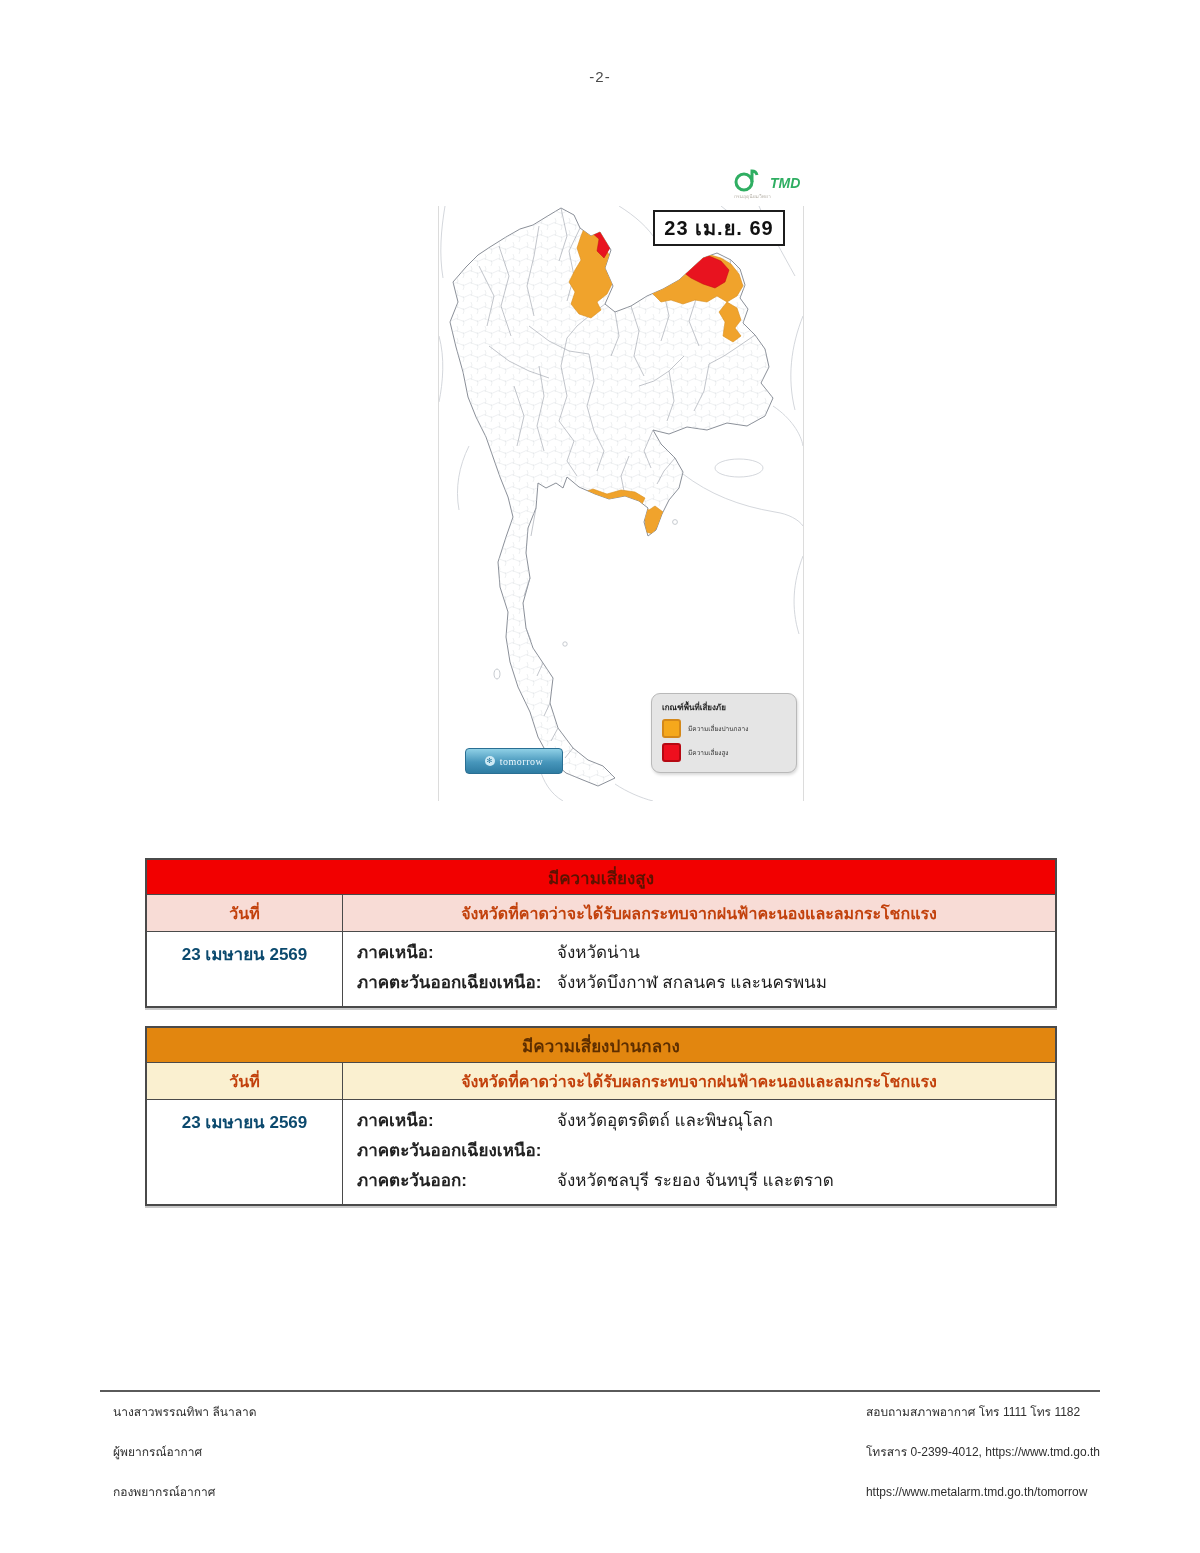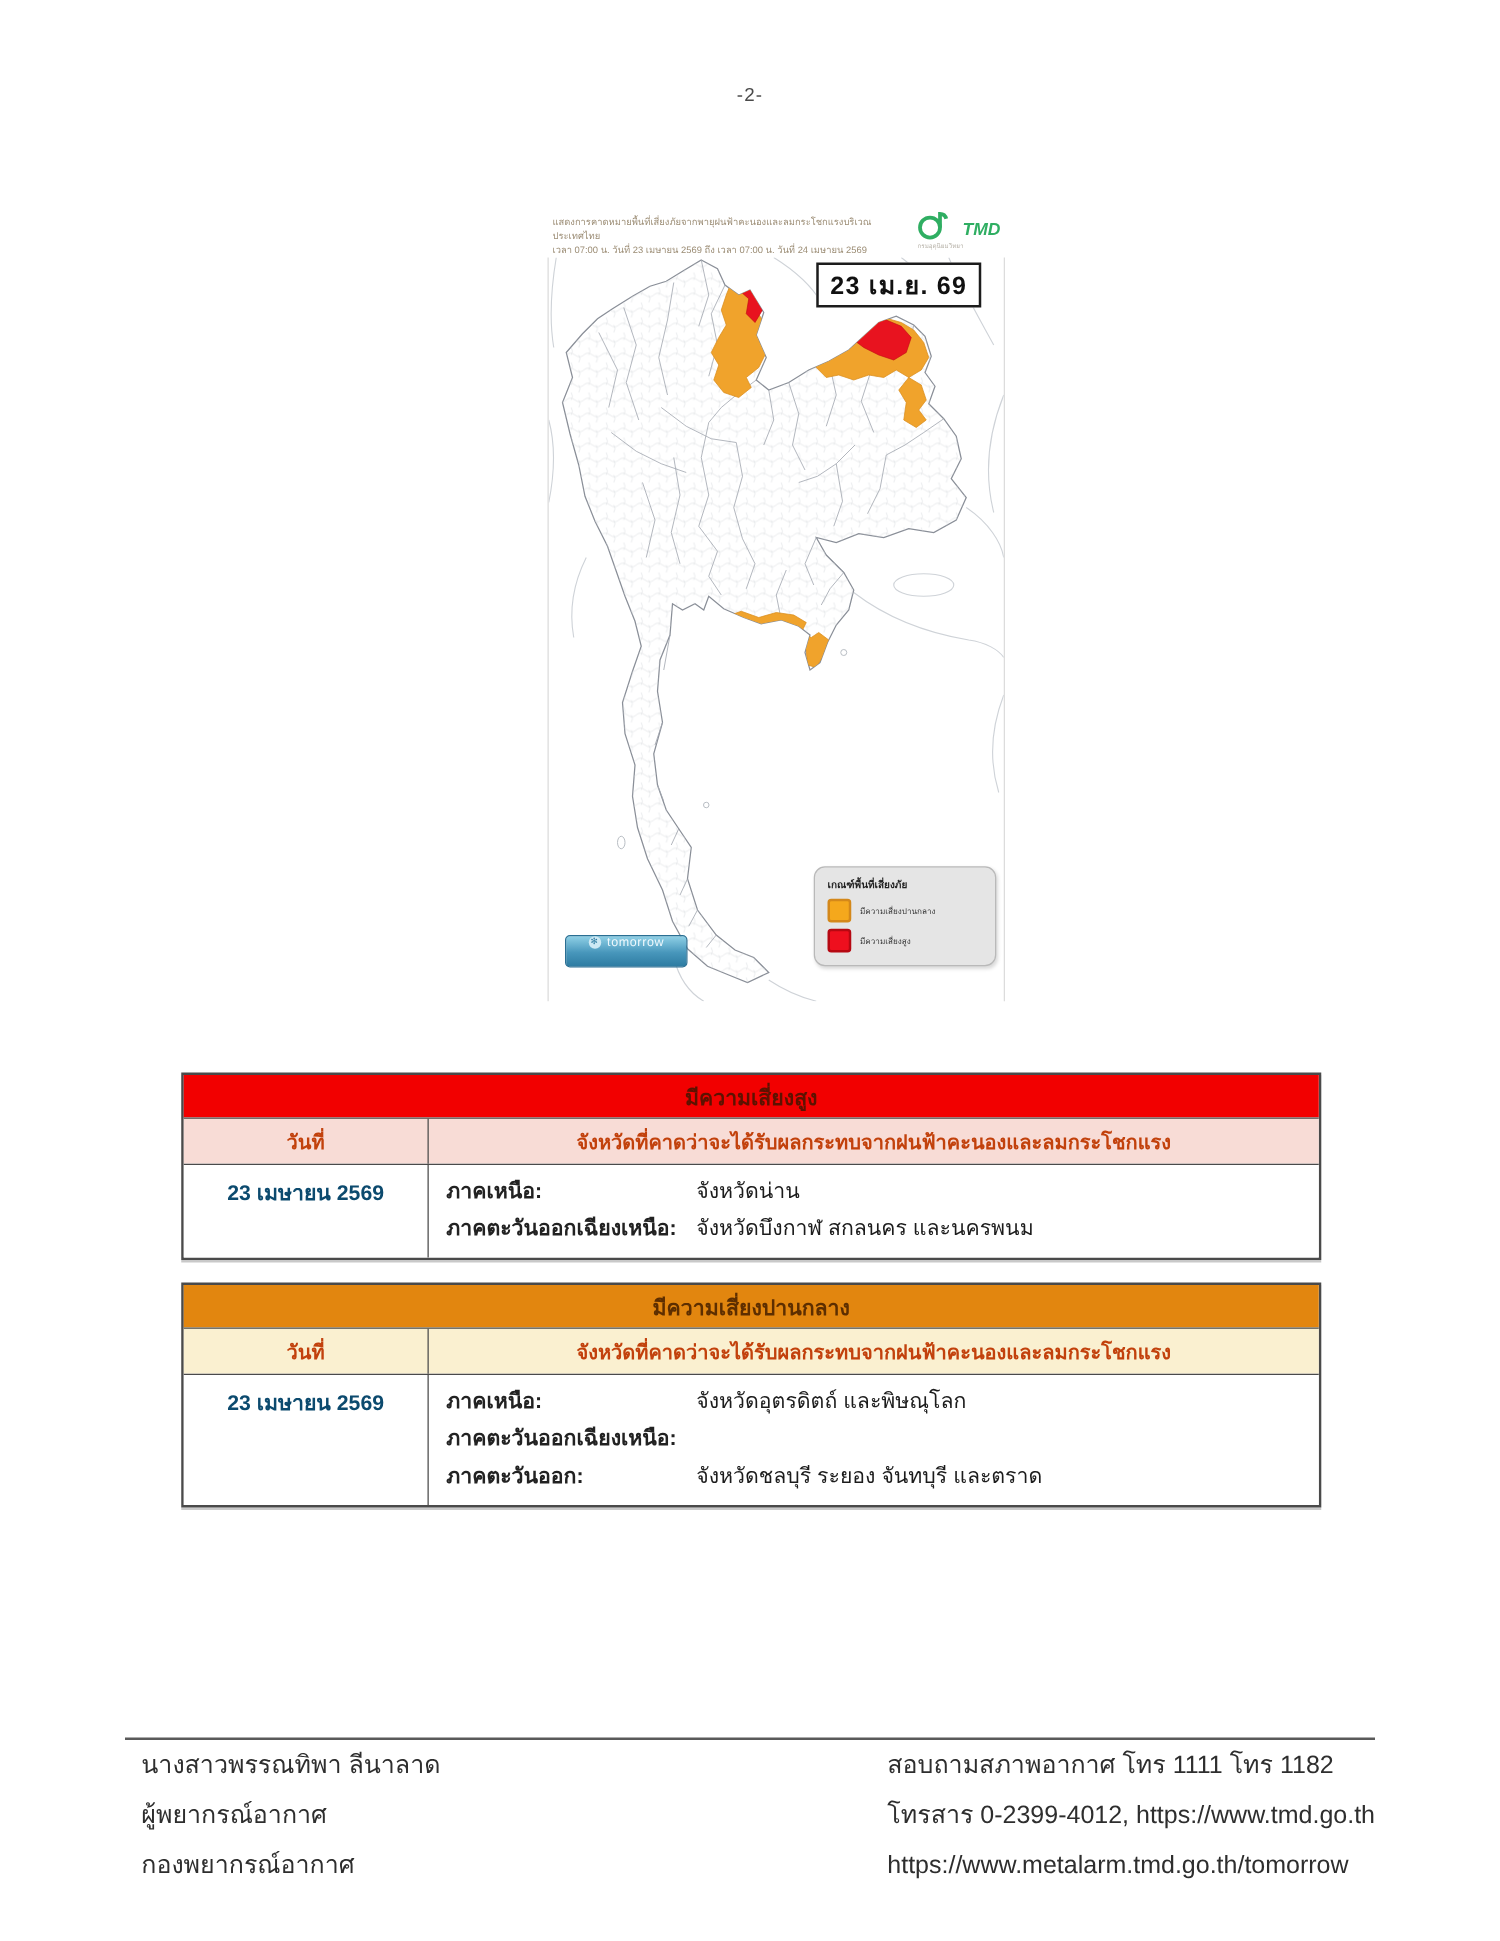--- a/index.html
+++ b/index.html
@@ -35,25 +35,25 @@
     padding:7px 8px 0 10px;box-sizing:border-box;
   }
   #map-legend .lg-title{font-size:8px;font-weight:bold;color:#222;margin-bottom:5px;}
   .lg-row{display:flex;align-items:center;margin-bottom:5px;}
   .lg-swatch{width:15px;height:15px;border-radius:3px;margin-right:7px;flex:0 0 auto;}
   .lg-swatch.moderate{background:#F5A81C;border:2px solid #d4881a;}
   .lg-swatch.high{background:#EE0F1E;border:2px solid #b60812;}
   .lg-label{font-size:6.5px;color:#333;}
 
   #tomorrow-btn{
-    position:absolute;left:13px;top:542px;width:96px;height:24px;
+    position:absolute;left:26px;top:542px;width:96px;height:24px;
     background:linear-gradient(#8fd0e6,#4796bb 55%,#2e7ca2);
     border:1px solid #2a6f93;border-radius:4px;
-    display:flex;justify-content:center;
-    color:#eef8fd;font-size:10px;letter-spacing:.5px;
+    display:flex;align-items:center;justify-content:center;
+    color:#eef8fd;font-size:10px;letter-spacing:.5px;font-family:Liberation Serif, serif;
   }
   #tomorrow-btn .tm-ico{display:inline-block;width:10px;height:10px;border-radius:50%;
     background:#cde9f4;margin-right:5px;font-size:7px;line-height:10px;text-align:center;color:#2e7ca2;}
 
   
   .risk-table{left:145px;width:912px;border:2px solid #4a4a4a;box-sizing:border-box;box-shadow:0 2px 0 #c9c9c9;background:#fff;}
   #table-high{top:858px;}
   #table-moderate{top:1026px;}
   .t-title{height:34px;display:flex;align-items:center;justify-content:center;font-size:17px;font-weight:bold;}
   #table-high .t-title{background:#F20000;color:#5c1200;}
@@ -65,37 +65,33 @@
   .t-col2{flex:1 1 auto;display:flex;align-items:center;justify-content:center;}
   .t-body{display:flex;border-top:1px solid #4a4a4a;font-size:17px;background:#fff;}
   .t-body .t-col1{align-items:flex-start;padding-top:8px;font-weight:bold;color:#0c4a6e;}
   .t-lines{flex:1 1 auto;display:block;padding:6px 27px 8px 14px;}
   .t-line{display:flex;line-height:30px;}
   .t-region{font-weight:bold;min-width:200px;flex:0 0 auto;padding-right:8px;box-sizing:border-box;}
   .t-prov{color:#1c1c1c;}
 
   
   #footer-rule{top:1390px;left:100px;width:1000px;height:2px;background:#5a5a5a;}
-  .foot-line{font-size:20px;color:#2e2e2e;line-height:20px;}
+  .foot-line{font-size:12px;color:#2e2e2e;line-height:20px;}
   #footer-left{top:1402px;left:113px;}
   #footer-left .foot-line{margin-bottom:20px;}
   #footer-right{top:1402px;right:100px;text-align:left;margin-left:20px;}
   #footer-right .foot-line{margin-bottom:20px;}
 </style>
 </head>
 <body>
 
 <div class="abs" id="page-number">-2-</div>
 
 <div class="abs" id="map-section">
   <div id="map-header">
-    <div id="map-caption">
-      <div>แสดงการคาดหมายพื้นที่เสี่ยงภัยจากพายุฝนฟ้าคะนองและลมกระโชกแรงบริเวณประเทศไทย</div>
-      <div>เวลา 07:00 น. วันที่ 23 เมษายน 2569 ถึง เวลา 07:00 น. วันที่ 24 เมษายน 2569</div>
-    </div>
     <div id="tmd-logo">
       <svg width="78" height="34" viewBox="0 0 78 34">
         <circle cx="12" cy="14" r="8" fill="none" stroke="#2fae62" stroke-width="3"></circle>
         <path d="M20,14 L20,3 q4,0 5,4" fill="none" stroke="#2fae62" stroke-width="3"></path>
         <text x="38" y="20" font-size="14" font-weight="bold" font-style="italic" fill="#2fae62">TMD</text>
         <text x="2" y="30" font-size="5" fill="#b5b0a6">กรมอุตุนิยมวิทยา</text>
       </svg>
     </div>
   </div>
 

